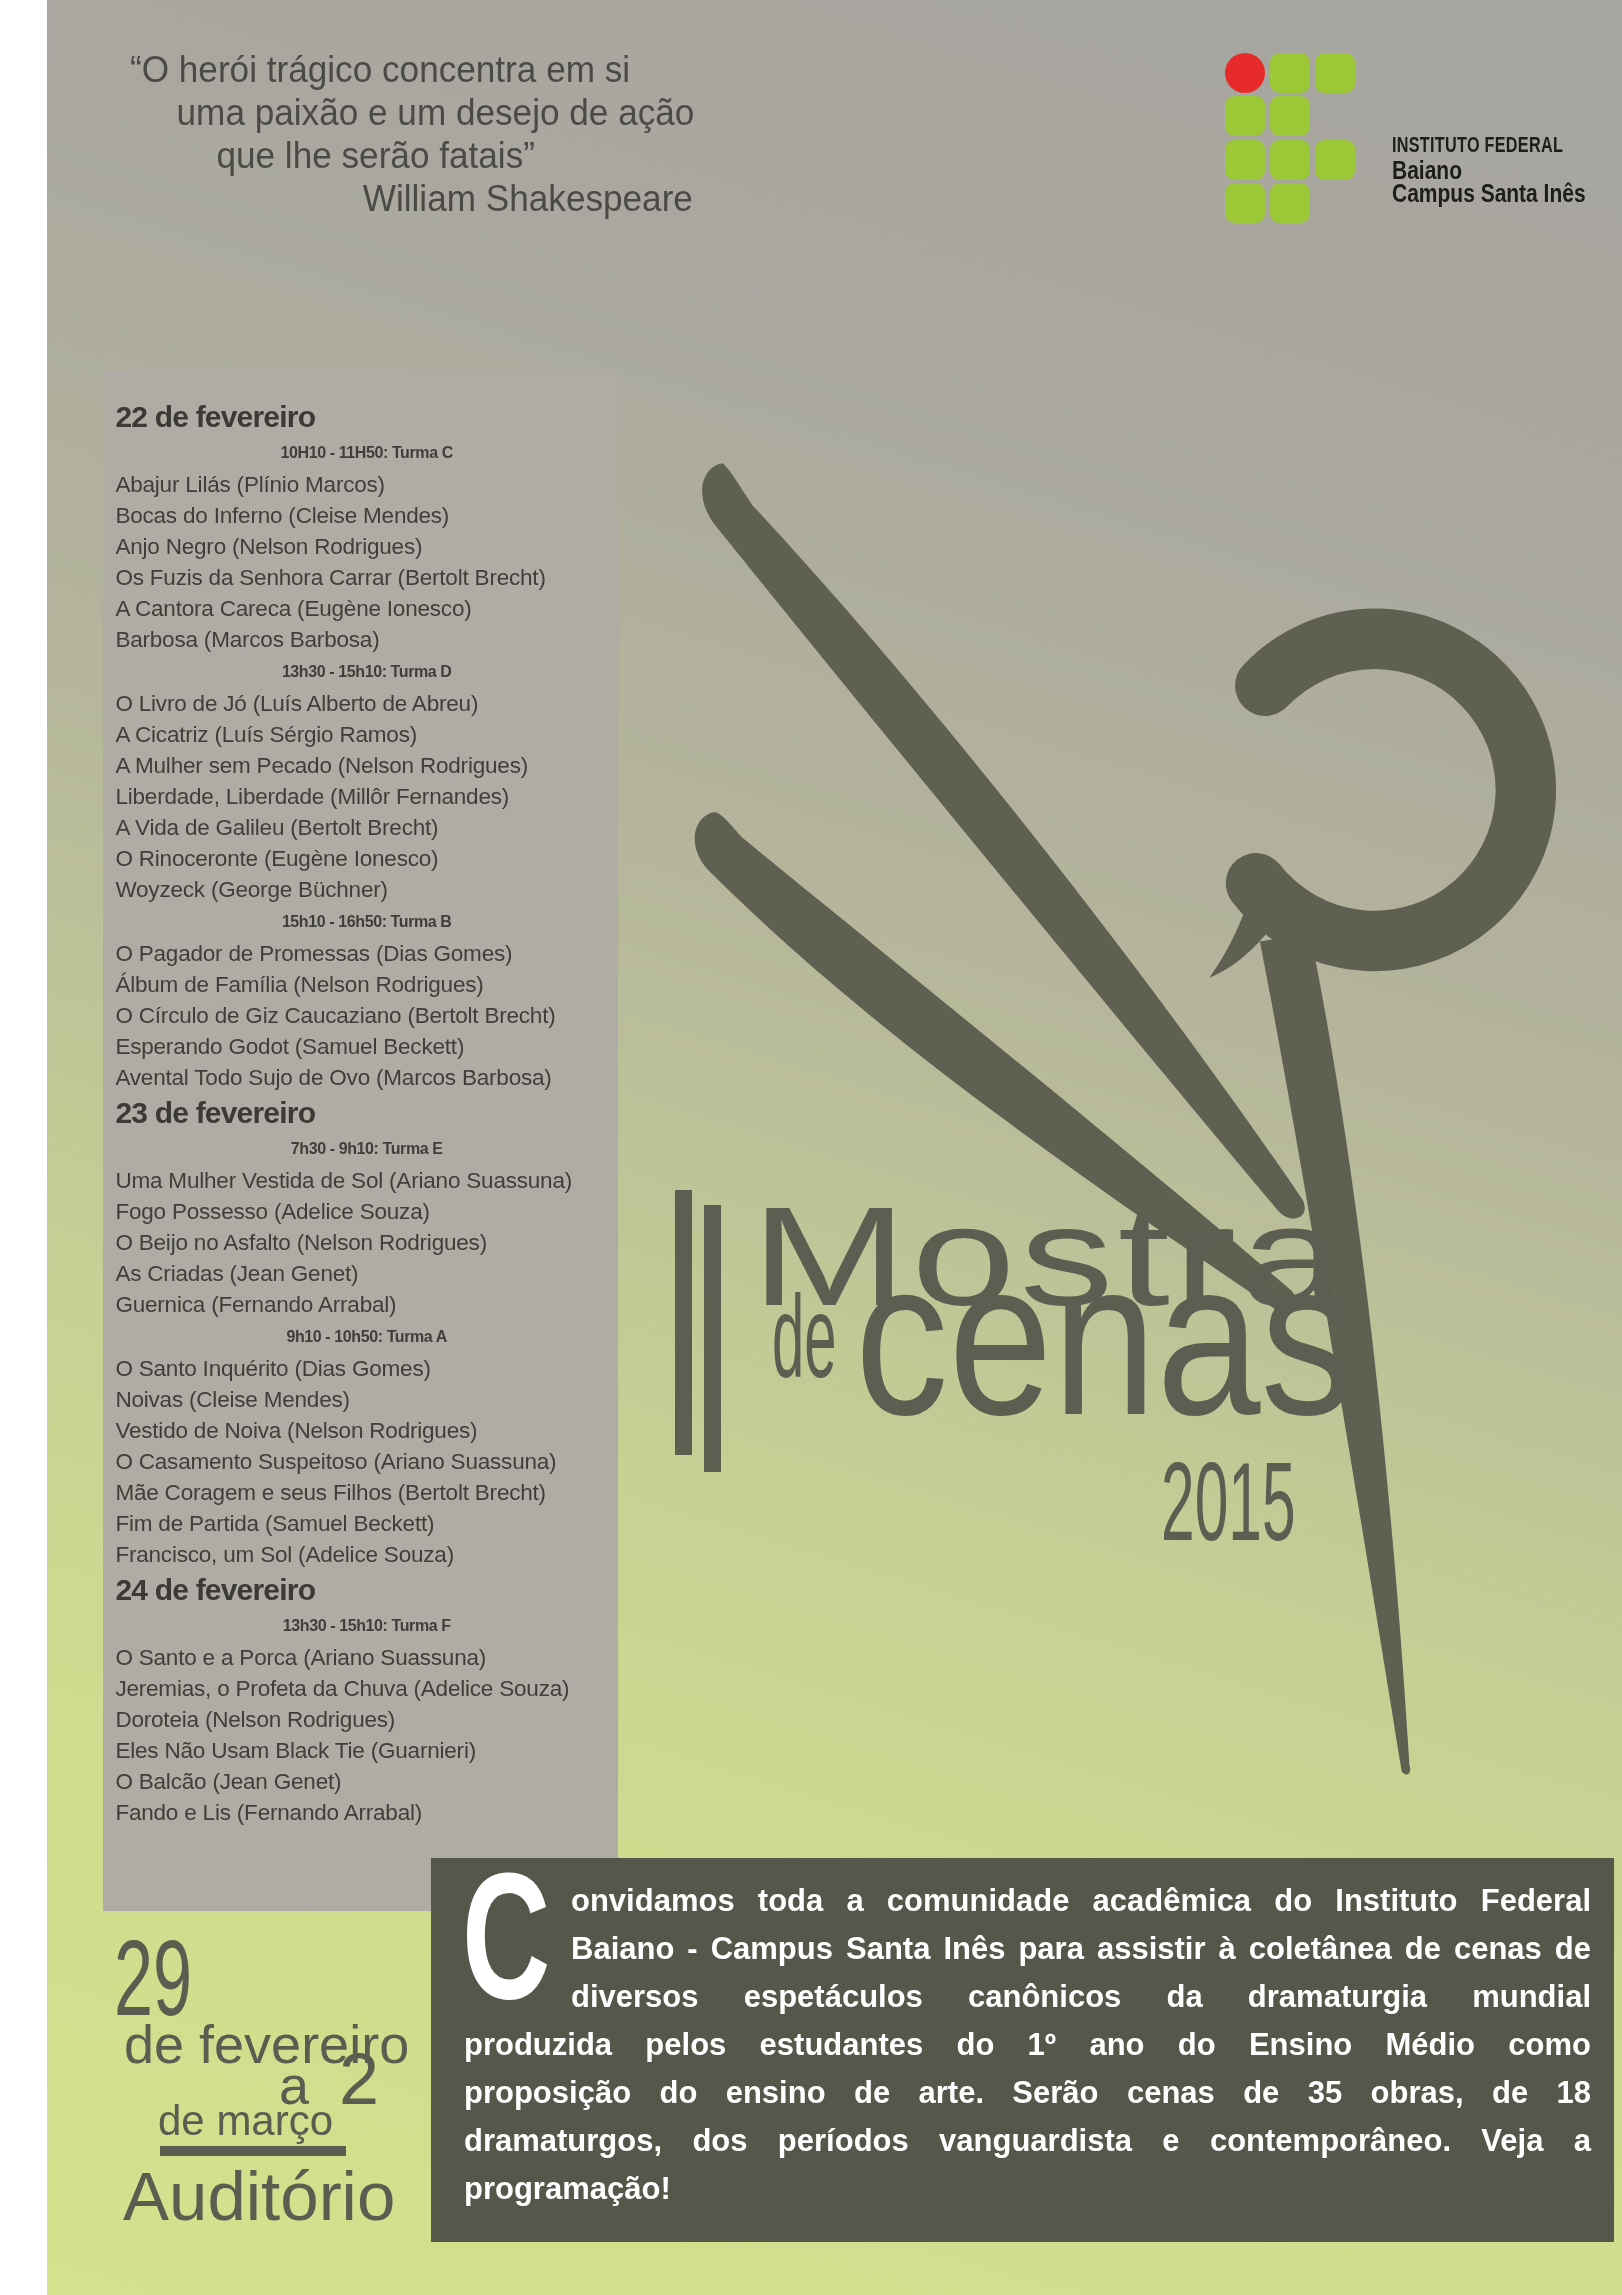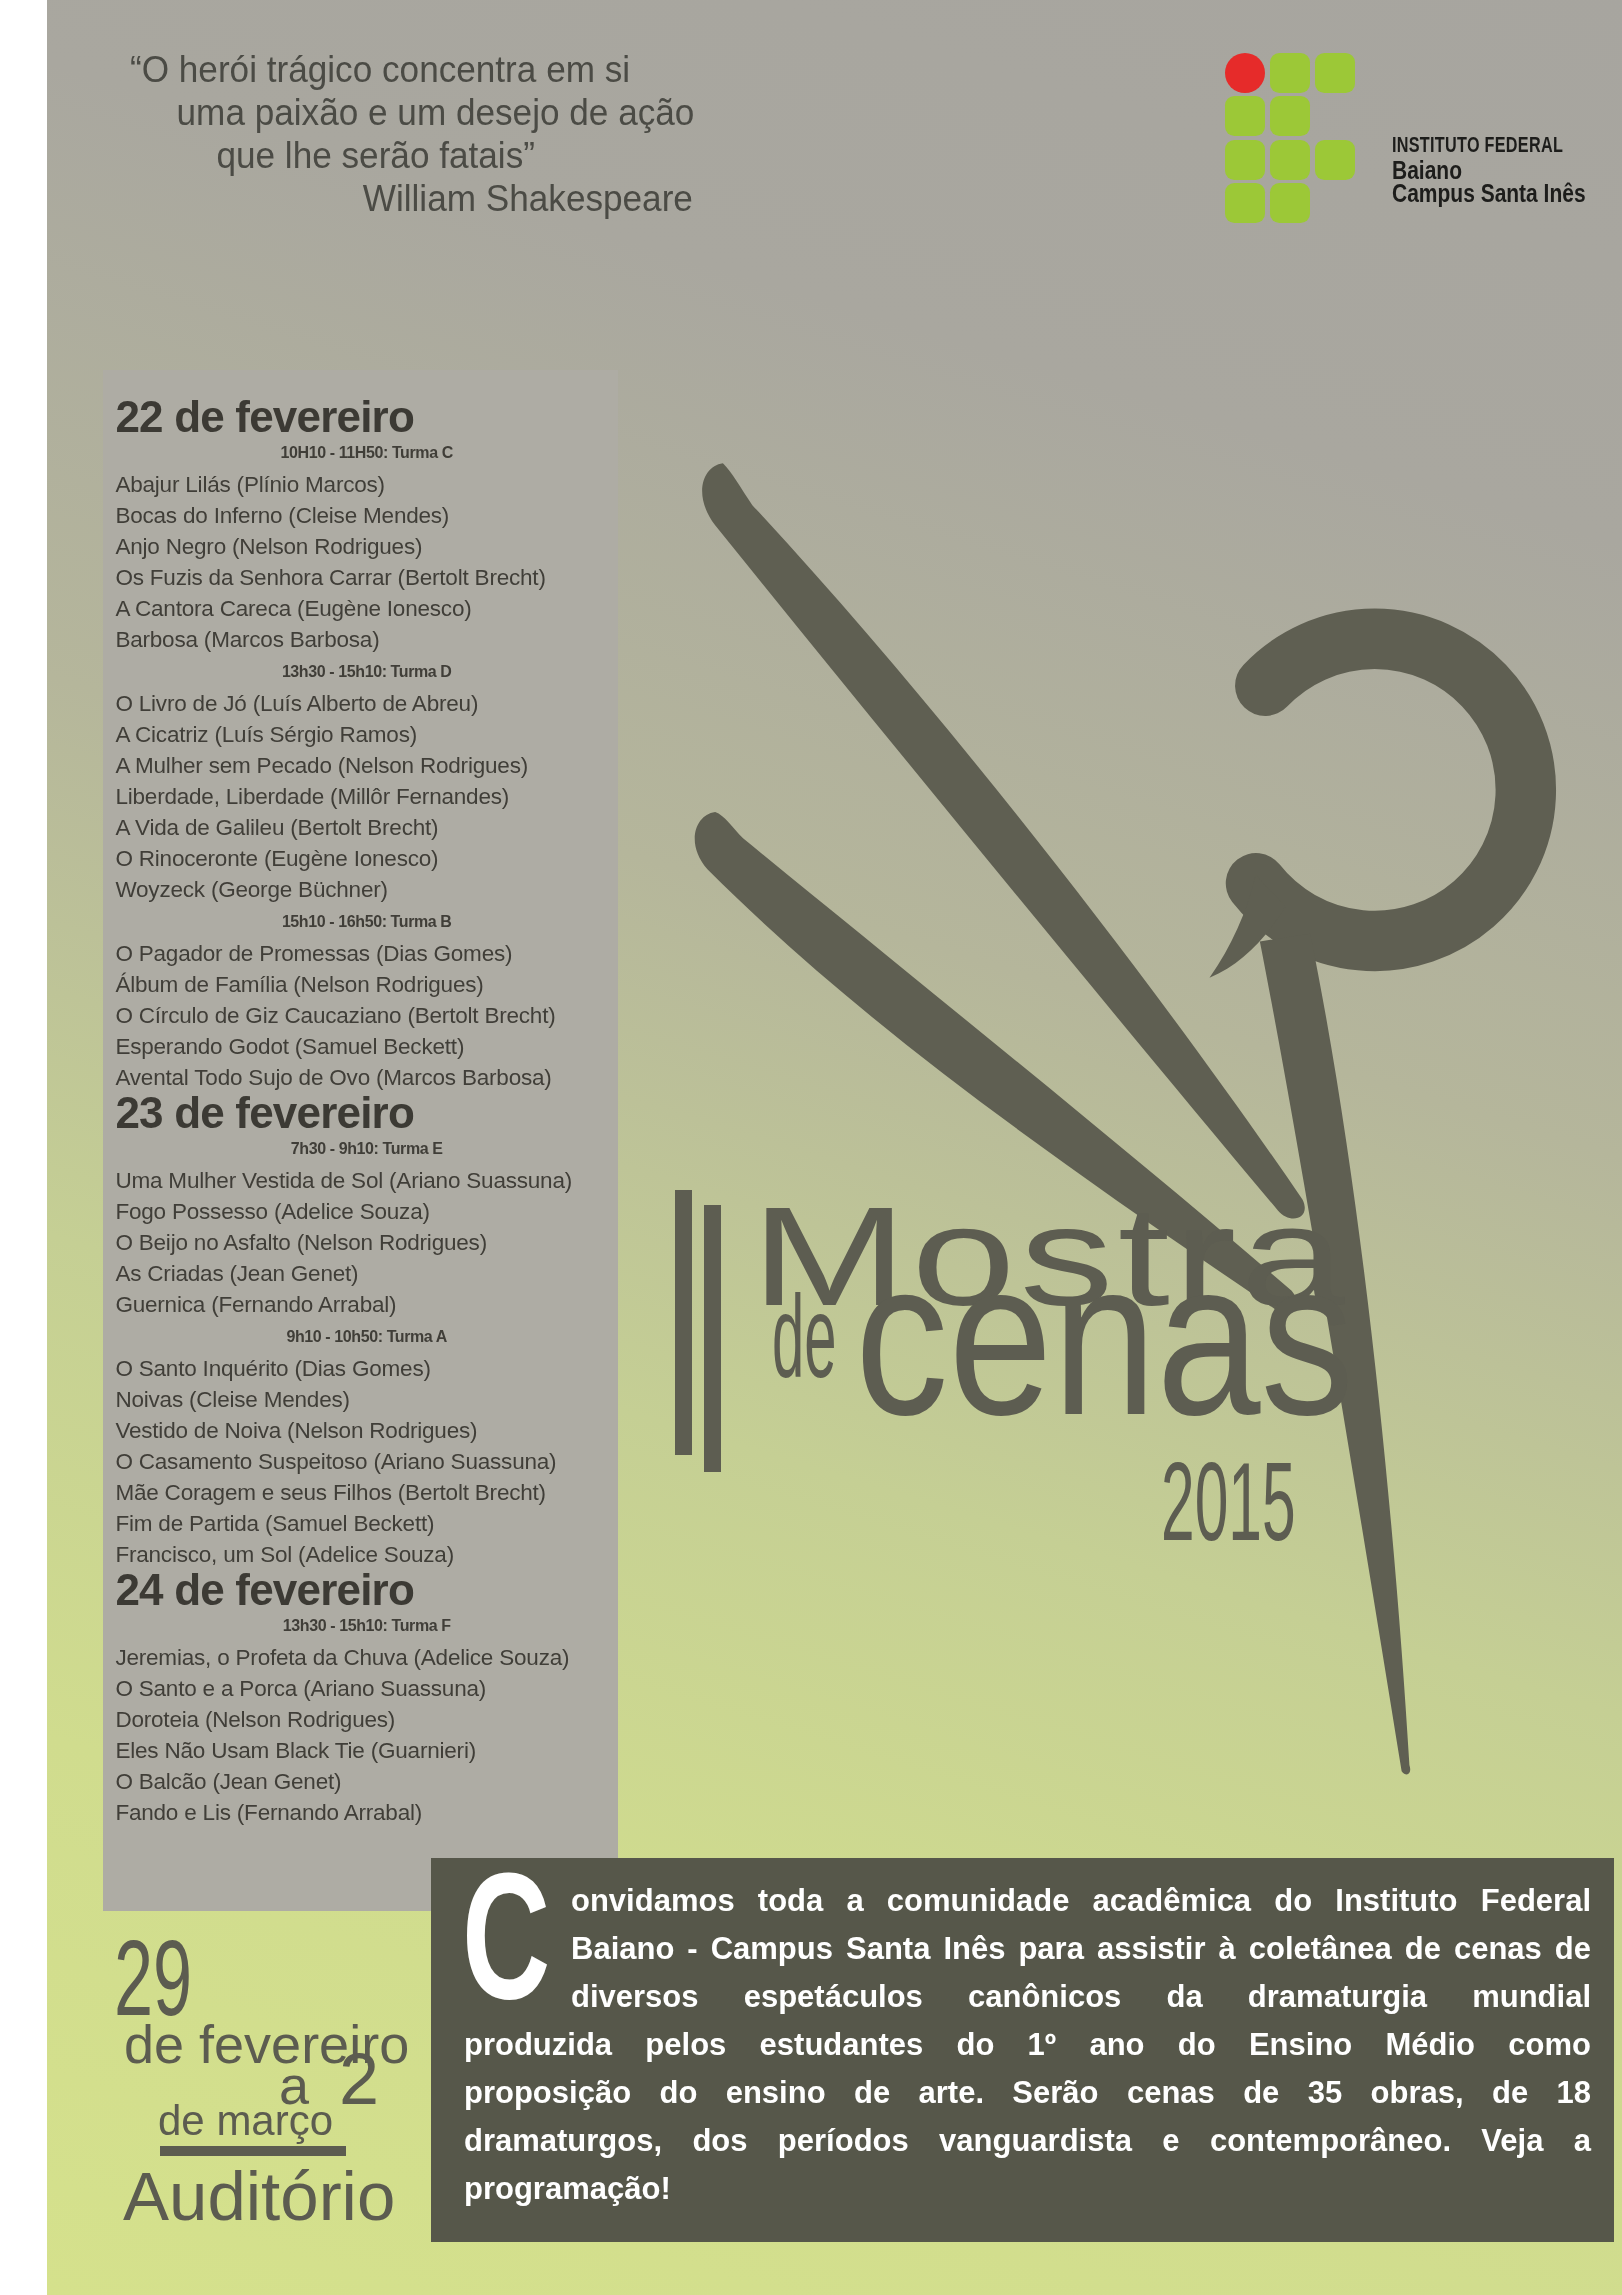--- a/index.html
+++ b/index.html
@@ -20,21 +20,21 @@
   .logo-grid{position:absolute;left:1178px;top:53px;width:139px;height:178px;}
   .logo-cell{position:absolute;width:40px;height:40px;border-radius:9.3px;}
   .logo-cell.logo-dot{border-radius:50%;}
   .logo-text{position:absolute;color:#1d1d1b;font-weight:bold;}
   .logo-l1{left:1345px;top:132px;font-size:22.5px;transform:scaleX(.72);transform-origin:left top;letter-spacing:0.4px;}
   .logo-l2{left:1345px;top:156px;font-size:25.6px;transform:scaleX(.82);transform-origin:left top;}
   .logo-l3{left:1345px;top:179px;font-size:25.6px;transform:scaleX(.82);transform-origin:left top;}
   
   .schedule{position:absolute;left:56px;top:370px;width:515px;height:1541px;background:#aeaca4;
             color:#403e38;padding:27px 0 0 12.4px;box-sizing:border-box;}
-  .sch-date{font-size:44px;font-weight:bold;line-height:39px;color:#3c3a34;letter-spacing:-0.8px;}
+  .sch-date{font-size:30px;font-weight:bold;line-height:39px;color:#3c3a34;letter-spacing:-0.8px;}
   .sch-time{font-size:16px;font-weight:bold;line-height:33px;letter-spacing:-0.4px;text-align:center;}
   .sch-item{font-size:22.5px;line-height:31px;letter-spacing:-0.2px;}
   
   .flower{position:absolute;left:0;top:0;}
   
   .tbar{position:absolute;background:#5d5d51;}
   .tbar1{left:628px;top:1190px;width:17px;height:265px;}
   .tbar2{left:657px;top:1205px;width:17px;height:267px;}
   .t-mostra{position:absolute;left:704px;top:1186px;font-size:141px;line-height:141px;color:#5d5d51;
             letter-spacing:3.1px;transform:scaleX(1.33);transform-origin:left top;}
@@ -131,22 +131,22 @@
       <div class="sch-time">9h10 - 10h50: Turma A</div>
       <div class="sch-item">O Santo Inquérito (Dias Gomes)</div>
       <div class="sch-item">Noivas (Cleise Mendes)</div>
       <div class="sch-item">Vestido de Noiva (Nelson Rodrigues)</div>
       <div class="sch-item">O Casamento Suspeitoso (Ariano Suassuna)</div>
       <div class="sch-item">Mãe Coragem e seus Filhos (Bertolt Brecht)</div>
       <div class="sch-item">Fim de Partida (Samuel Beckett)</div>
       <div class="sch-item">Francisco, um Sol (Adelice Souza)</div>
       <div class="sch-date">24 de fevereiro</div>
       <div class="sch-time">13h30 - 15h10: Turma F</div>
+      <div class="sch-item">O Santo e a Porca (Ariano Suassuna)</div>
       <div class="sch-item">Jeremias, o Profeta da Chuva (Adelice Souza)</div>
-      <div class="sch-item">O Santo e a Porca (Ariano Suassuna)</div>
       <div class="sch-item">Doroteia (Nelson Rodrigues)</div>
       <div class="sch-item">Eles Não Usam Black Tie (Guarnieri)</div>
       <div class="sch-item">O Balcão (Jean Genet)</div>
       <div class="sch-item">Fando e Lis (Fernando Arrabal)</div>
     </div>
 
   <div class="tbar tbar1"></div>
   <div class="tbar tbar2"></div>
   <div class="t-mostra">Mostra</div>
   <div class="t-de">de</div>

